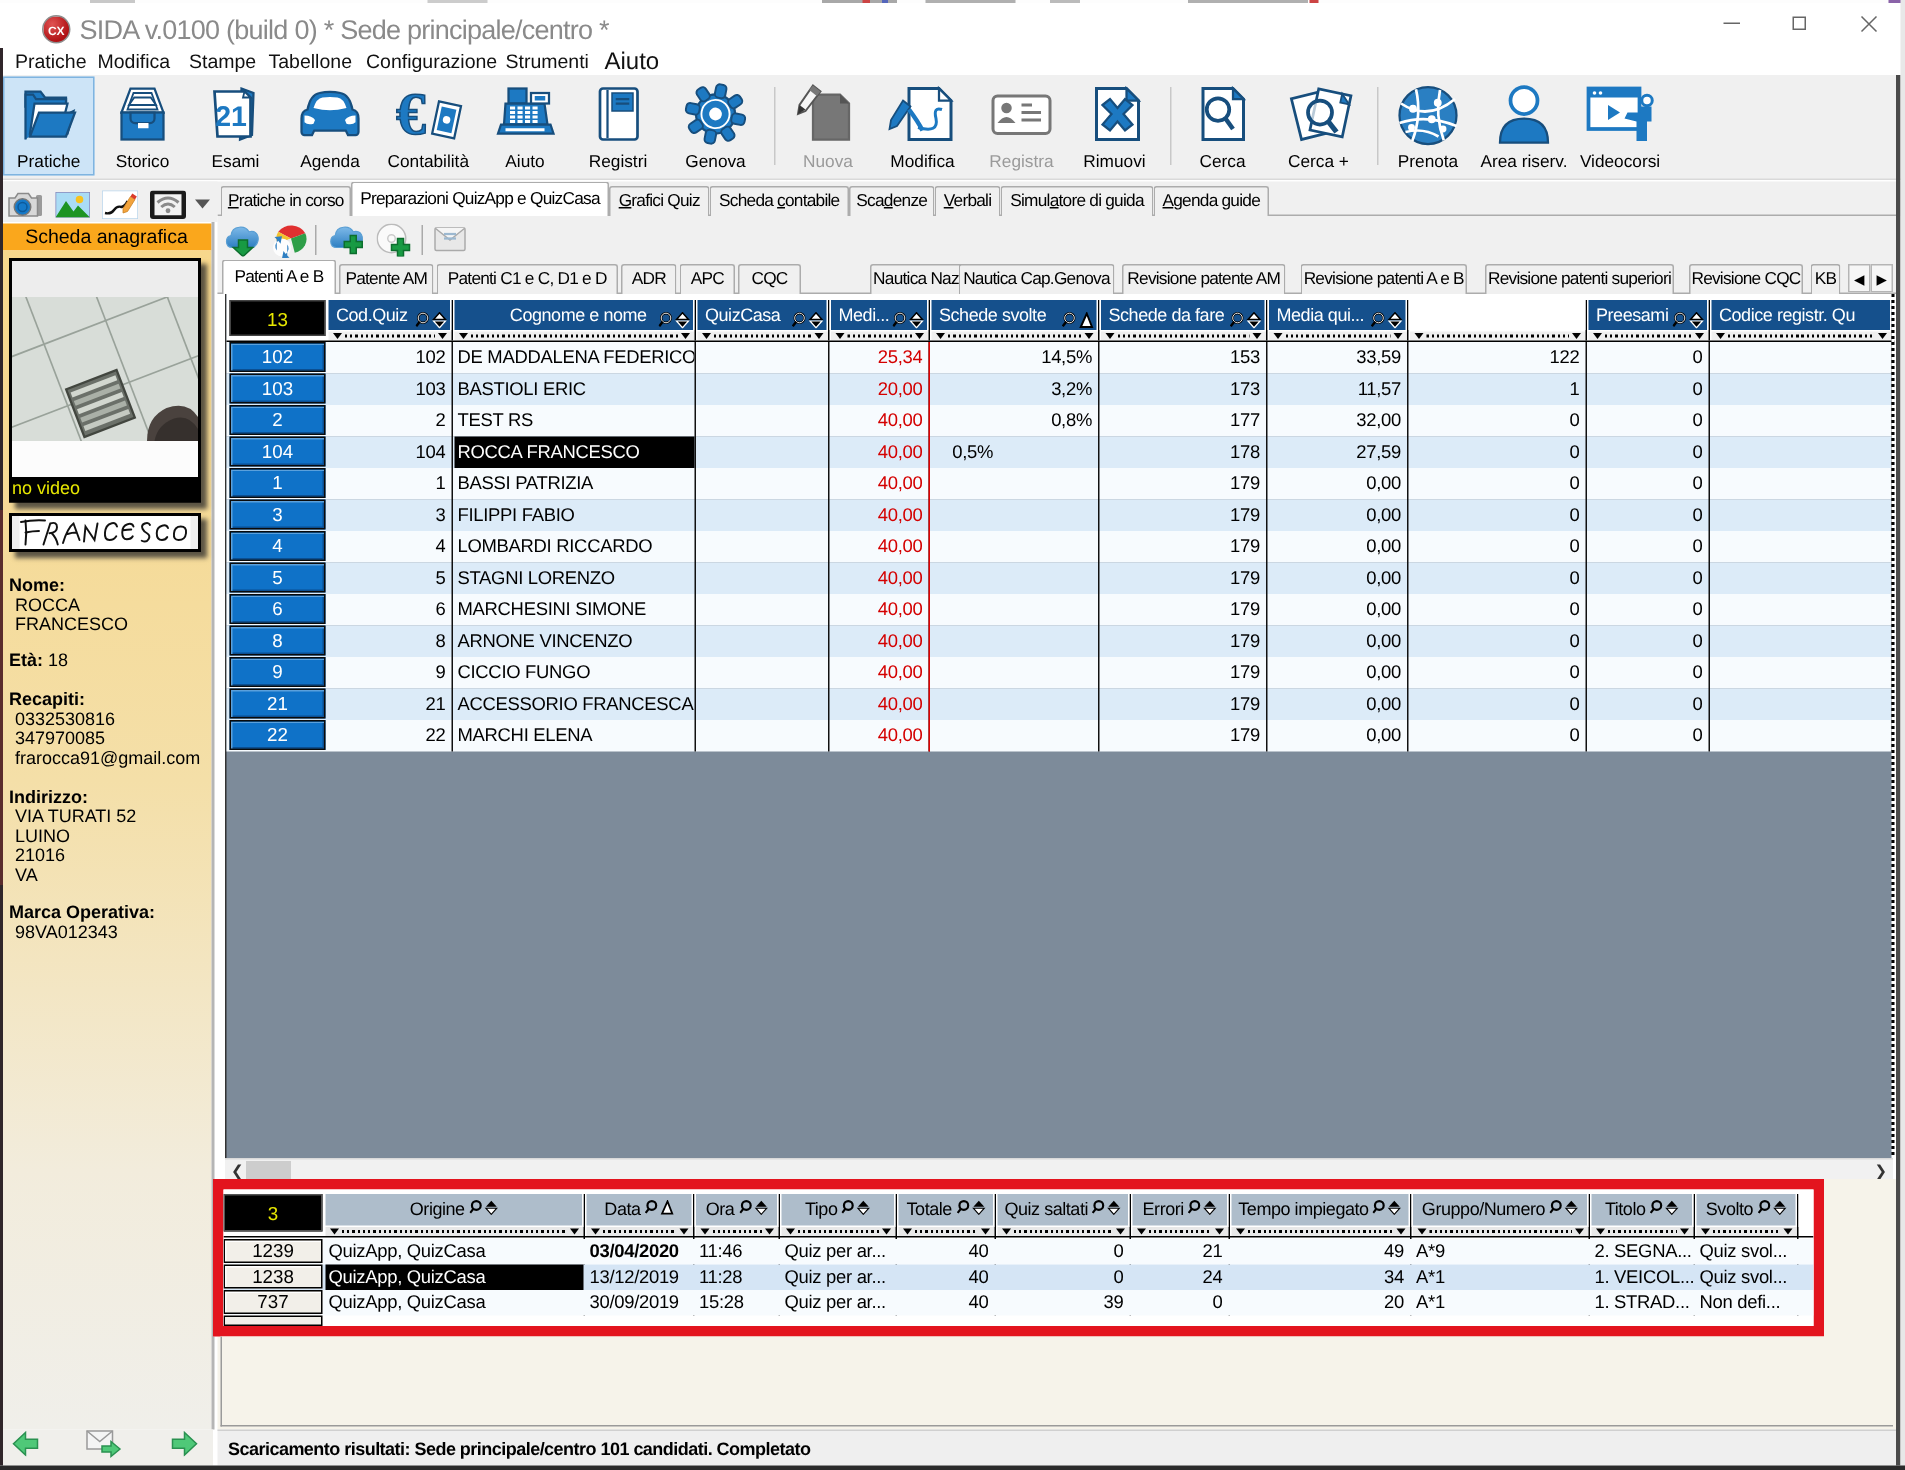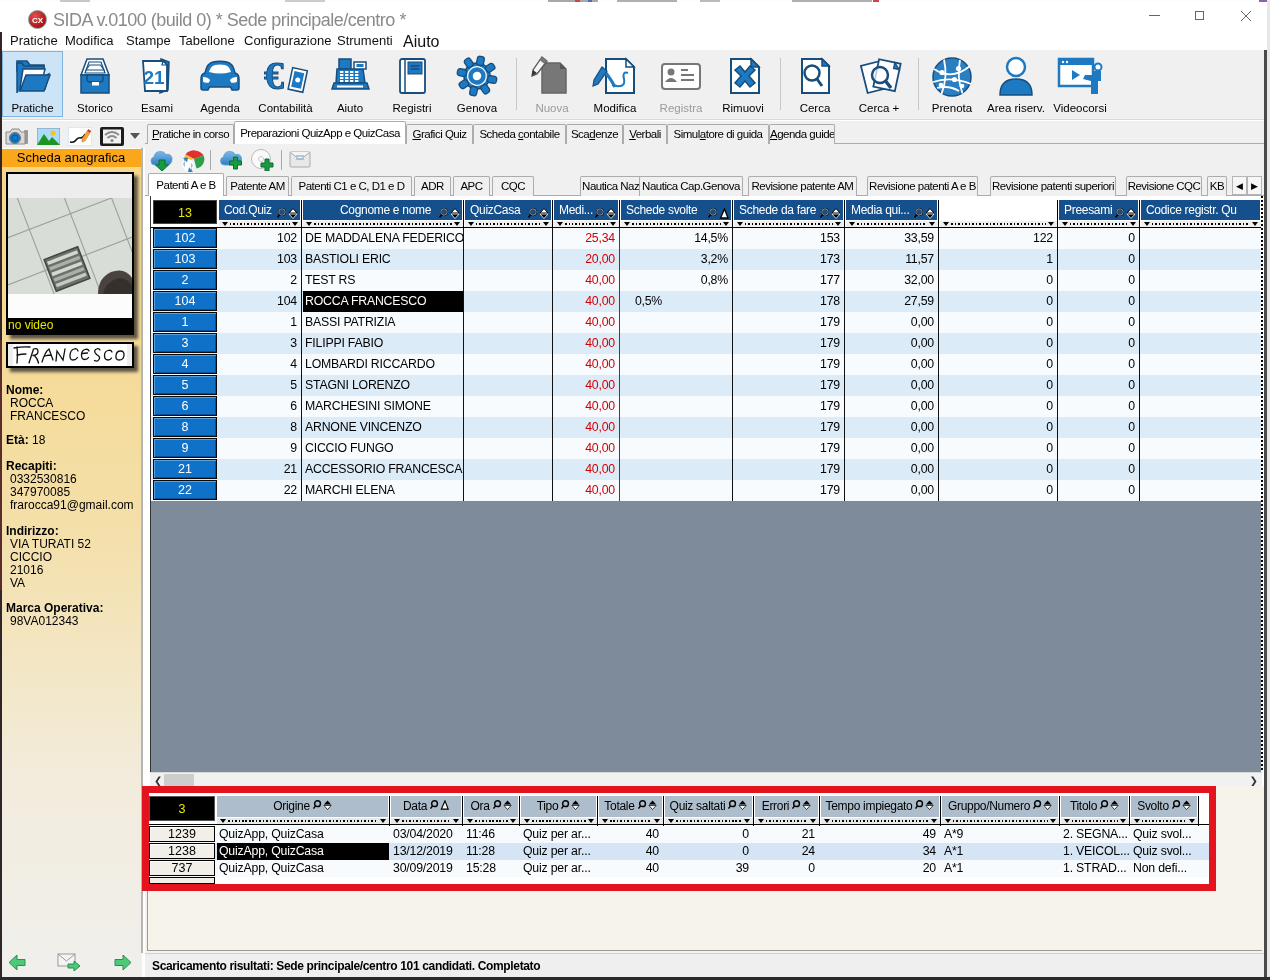--- a/index.html
+++ b/index.html
@@ -259,21 +259,21 @@
 <div class="abs" style="left:0;top:121px;width:1270px;height:23px;background:#f0f0f0;"></div>
 <div class="abs" style="left:145px;top:143px;width:1119px;height:1px;background:#acacac;"></div>
 <div class="abs" style="left:145px;top:121px;width:1119px;height:23px;">
 <div class="tab" style="left:2px;width:87px;"><u>P</u>ratiche in corso</div>
 <div class="tab active" style="left:89px;width:172px;">Preparazioni QuizApp e QuizCasa</div>
 <div class="tab" style="left:261px;width:67px;"><u>G</u>rafici Quiz</div>
 <div class="tab" style="left:328px;width:93px;">Scheda <u>c</u>ontabile</div>
 <div class="tab" style="left:421px;width:57px;">Sca<u>d</u>enze</div>
 <div class="tab" style="left:478px;width:44px;"><u>V</u>erbali</div>
 <div class="tab" style="left:522px;width:102px;">Simul<u>a</u>tore di guida</div>
-<div class="tab" style="left:624px;width:66px;"><u>A</u>genda guide</div>
+<div class="tab" style="left:624px;width:77px;"><u>A</u>genda guide</div>
 </div>
 <div class="abs" style="left:0;top:121px;width:145px;height:27px;background:#f0f0f0;"></div>
 <svg class="abs" style="left:5px;top:128px;" width="25" height="18" viewBox="0 0 25 18">
     <rect x="19" y="2" width="4" height="14" rx="1" fill="#9a9a9a"></rect>
     <path d="M1 4 h4 l2 -3 h7 l2 3 h4 v12 H1 Z" fill="#d8d8d8" stroke="#8a8a8a"></path>
     <circle cx="10" cy="10" r="5.5" fill="#1579c8" stroke="#777"></circle>
     <circle cx="10" cy="10" r="3" fill="none" stroke="#0d5a9a"></circle>
   </svg>
 <svg class="abs" style="left:37px;top:128px;" width="23" height="17" viewBox="0 0 23 17">
     <rect width="23" height="17" fill="#aadcf5" stroke="#88b"></rect>
@@ -347,21 +347,21 @@
 <div class="abs" style="left:6px;top:383px;font-size:12px;font-weight:bold;color:#000;">Nome:</div>
 <div class="abs" style="left:10px;top:396px;font-size:12px;font-weight:normal;color:#000;">ROCCA</div>
 <div class="abs" style="left:10px;top:409px;font-size:12px;font-weight:normal;color:#000;">FRANCESCO</div>
 <div class="abs" style="left:6px;top:433px;font-size:12px;font-weight:normal;color:#000;"><b>Età:</b> 18</div>
 <div class="abs" style="left:6px;top:459px;font-size:12px;font-weight:bold;color:#000;">Recapiti:</div>
 <div class="abs" style="left:10px;top:472px;font-size:12px;font-weight:normal;color:#000;">0332530816</div>
 <div class="abs" style="left:10px;top:485px;font-size:12px;font-weight:normal;color:#000;">347970085</div>
 <div class="abs" style="left:10px;top:498px;font-size:12px;font-weight:normal;color:#000;">frarocca91@gmail.com</div>
 <div class="abs" style="left:6px;top:524px;font-size:12px;font-weight:bold;color:#000;">Indirizzo:</div>
 <div class="abs" style="left:10px;top:537px;font-size:12px;font-weight:normal;color:#000;">VIA TURATI 52</div>
-<div class="abs" style="left:10px;top:550px;font-size:12px;font-weight:normal;color:#000;">CICCIO</div>
+<div class="abs" style="left:10px;top:550px;font-size:12px;font-weight:normal;color:#000;">LUINO</div>
 <div class="abs" style="left:10px;top:563px;font-size:12px;font-weight:normal;color:#000;">21016</div>
 <div class="abs" style="left:10px;top:576px;font-size:12px;font-weight:normal;color:#000;">VA</div>
 <div class="abs" style="left:6px;top:601px;font-size:12px;font-weight:bold;color:#000;">Marca Operativa:</div>
 <div class="abs" style="left:10px;top:614px;font-size:12px;font-weight:normal;color:#000;">98VA012343</div>
 <svg class="abs" style="left:8px;top:954px;z-index:5;" width="18" height="17" viewBox="0 0 18 17">
     <path d="M17 5.5 v6 H9 v4.5 L1 8.5 9 1 v4.5 Z" fill="#4fc878" stroke="#2a9150" stroke-width="1"></path>
   </svg>
 <svg class="abs" style="left:57px;top:953px;z-index:5;" width="24" height="20" viewBox="0 0 24 20">
     <rect x="1" y="1" width="17" height="12" fill="#f4f4f4" stroke="#999"></rect>
     <path d="M1 1 l8.5 7 8.5 -7" fill="none" stroke="#999"></path>
@@ -886,21 +886,21 @@
       <div class="ftri" style="left:3px;"></div>
       <div class="fdot"></div>
       <div class="ftri" style="right:3px;"></div>
     </div>
 <div class="abs" style="left:1049px;top:3px;width:1px;height:81px;background:#000;"></div>
 <div class="abs" style="left:1048px;top:3px;width:1px;height:22px;background:#fff;"></div>
 <div class="abs" style="left:1050px;top:3px;width:1px;height:22px;background:#fff;"></div>
 <div class="abs" style="left:0px;top:31px;width:1060px;height:1px;background:#000;"></div>
 <div class="row" style="top:33px;height:17px;line-height:17px;width:1060px;background:#f7fbfe;">
 <div class="cell" style="left:68px;width:172px;height:17px;padding-left:2px;">QuizApp, QuizCasa</div>
-<div class="cell" style="left:242px;width:71px;height:17px;padding-left:2px;">03/04/2020</div>
+<div class="cell" style="left:242px;width:71px;height:17px;padding-left:2px;font-weight:bold;">03/04/2020</div>
 <div class="cell" style="left:315px;width:55px;height:17px;padding-left:2px;">11:46</div>
 <div class="cell" style="left:372px;width:76px;height:17px;padding-left:2px;">Quiz per ar...</div>
 <div class="cell" style="left:450px;width:60px;height:17px;text-align:right;">40</div>
 <div class="cell" style="left:516px;width:84px;height:17px;text-align:right;">0</div>
 <div class="cell" style="left:606px;width:60px;height:17px;text-align:right;">21</div>
 <div class="cell" style="left:672px;width:115px;height:17px;text-align:right;">49</div>
 <div class="cell" style="left:793px;width:117px;height:17px;padding-left:2px;">A*9</div>
 <div class="cell" style="left:912px;width:68px;height:17px;padding-left:2px;">2. SEGNA...</div>
 <div class="cell" style="left:982px;width:67px;height:17px;padding-left:2px;">Quiz svol...</div>
 </div>

